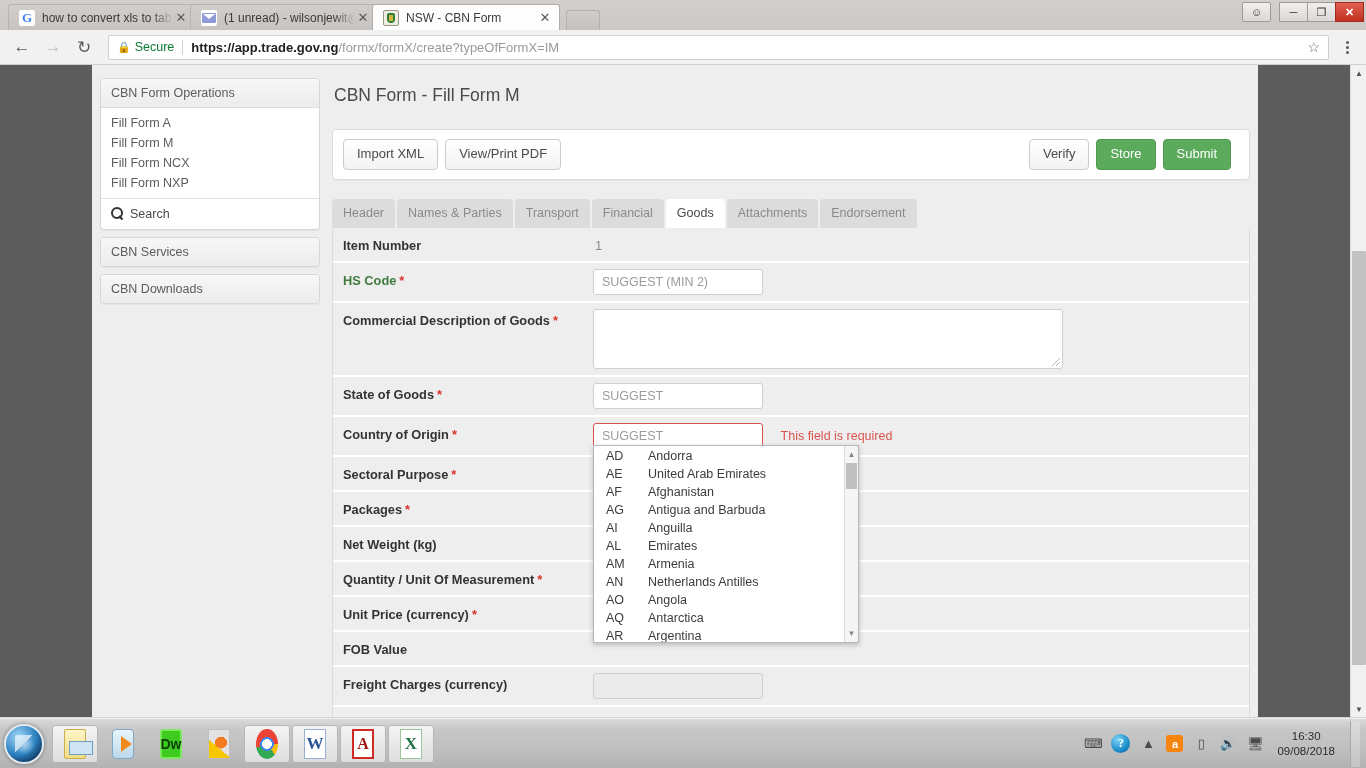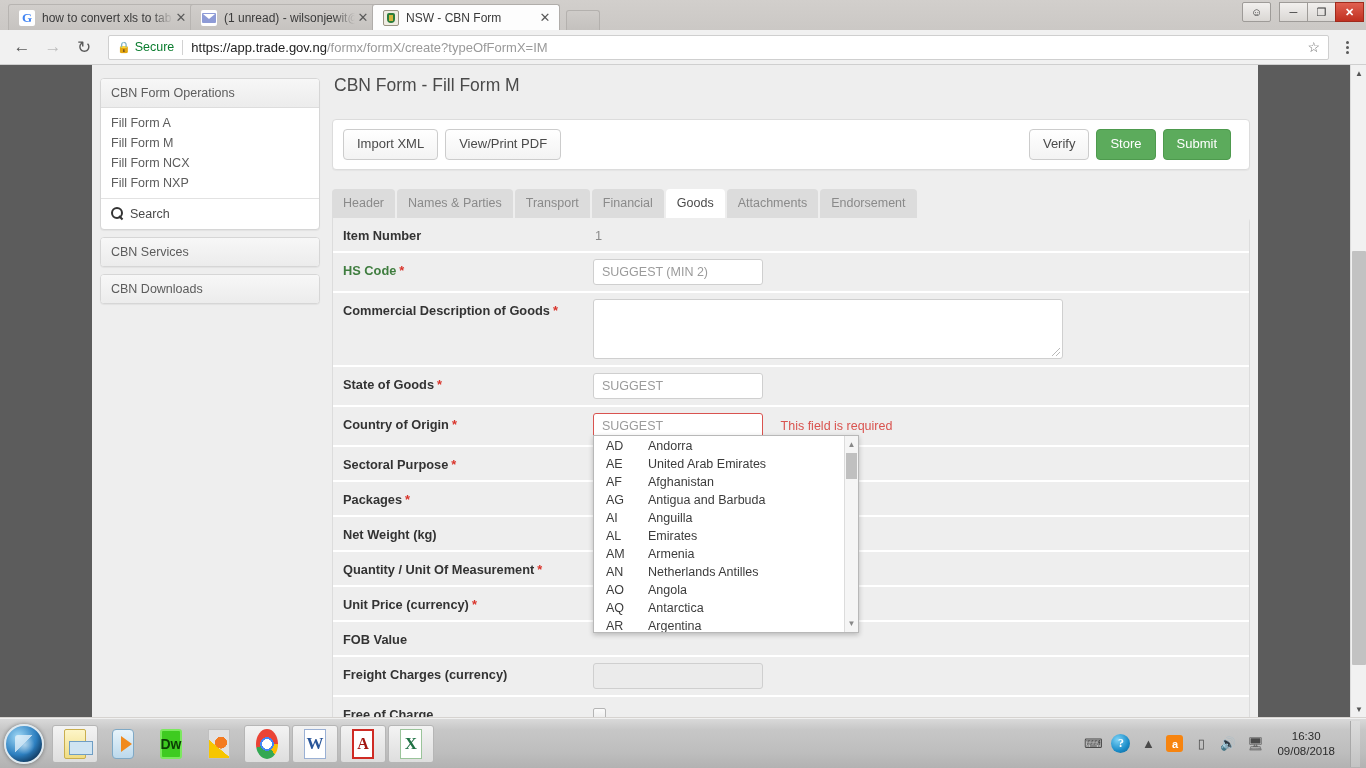--- a/index.html
+++ b/index.html
@@ -133,21 +133,21 @@
     border: 1px solid #cfcfcf; border-radius: 2px;
     display: flex; align-items: center;
     padding: 0 8px;
     margin: 0 5px 0 7px;
     font-size: 13px;
   }
   .lock { color: #0a7c2e; font-size: 11px; margin-right: 4px; }
   .secure-txt { color: #0a7c2e; font-size: 12.5px; margin-right: 8px; }
   .vbar { width: 1px; height: 15px; background: #d2d2d2; margin-right: 8px; }
   .url { color: #9a9a9a; white-space: nowrap; overflow: hidden; }
-  .url b { color: #222; font-weight: normal; }
+  .url b { color: #222; font-weight: bold; }
   .star { margin-left: auto; color: #6a6a6a; font-size: 14px; padding-left: 8px;}
   .menu-dots {
     width: 22px; display: flex; flex-direction: column; align-items: center;
     gap: 2px; margin-left: 2px;
   }
   .menu-dots i { width: 3px; height: 3px; border-radius: 50%; background: #5a5a5a; display: block; }
 
   
   .viewport {
     position: relative;
@@ -227,21 +227,21 @@
     content: ""; position: absolute; left: 0; top: 0;
     width: 8px; height: 8px; border: 2px solid #333; border-radius: 50%;
   }
   .mag::after {
     content: ""; position: absolute; left: 8px; top: 8px;
     width: 5px; height: 2px; background: #333;
     transform: rotate(45deg); transform-origin: left center;
   }
 
   
-  .main { position: absolute; left: 240px; top: 5px; width: 918px; }
+  .main { position: absolute; left: 240px; top: 15px; width: 918px; }
   .page-title {
     font-size: 17.5px; color: #4a4a4a; font-weight: normal;
     padding: 5px 2px 0 2px;
   }
 
   .actionbar {
     margin-top: 23px;
     background: #ffffff;
     border: 1px solid #dcdcdc;
     border-radius: 4px;

